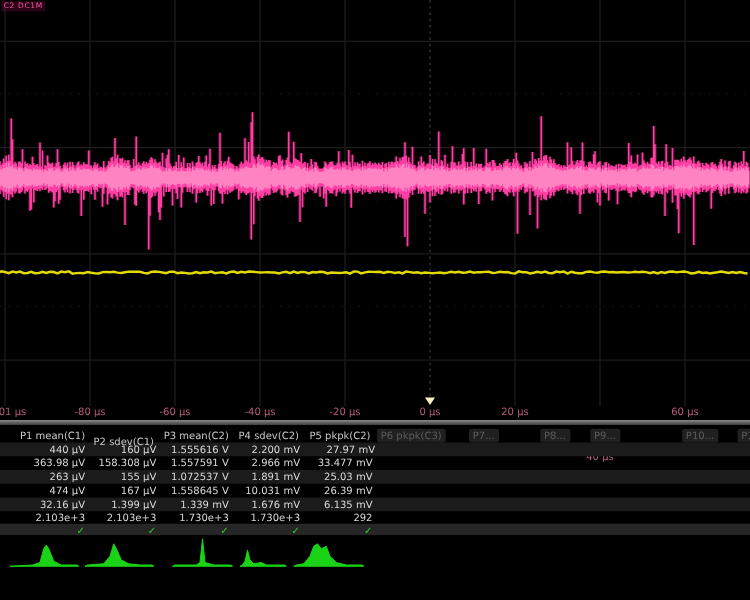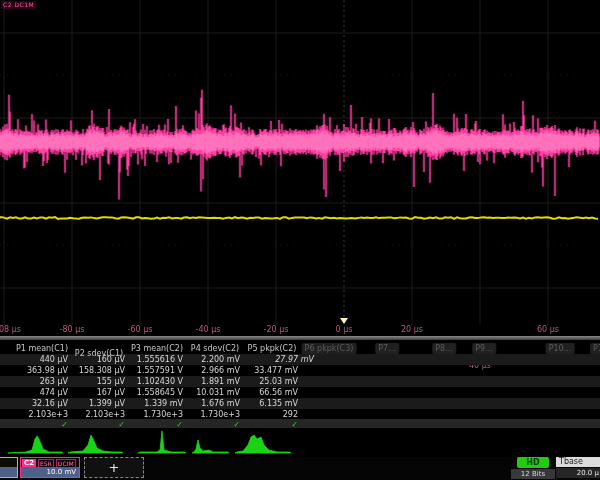--- a/index.html
+++ b/index.html
@@ -85,45 +85,22 @@
   <div id="measure-table"></div>
 
   <svg id="hist-svg" class="abs" style="left:0;top:429px" width="600" height="28" viewBox="0 0 600 28">
       <path d="M8 24L26 23L32 21L35 10L37 7L39 10L43 20L49 23L62 23L63 24L63 24L8 24Z" fill="#1bd316" stroke="#1bd316" stroke-width="0.8"></path>
       <path d="M68 24L70 23L83 22L88 16L91 6L94 12L97 19L103 22L112 23L122 23L123 24L123 24L68 24Z" fill="#1bd316" stroke="#1bd316" stroke-width="0.8"></path>
       <path d="M138 24L140 23L157 23L160 21L162 2L164 21L171 23L185 23L186 24L186 24L138 24Z" fill="#1bd316" stroke="#1bd316" stroke-width="0.8"></path>
       <path d="M192 24L194 23L196 20L198 11L200 19L203 22L209 21L213 23L228 23L229 24L229 24L192 24Z" fill="#1bd316" stroke="#1bd316" stroke-width="0.8"></path>
       <path d="M235 24L237 23L243 22L248 16L251 8L254 6L257 10L261 8L264 16L269 21L277 23L290 23L291 24L291 24L235 24Z" fill="#1bd316" stroke="#1bd316" stroke-width="0.8"></path>
     </svg>
 
-  <div id="bottom-bar" class="abs">
-    <div id="c1-box" class="descbox">
-      <div class="desc-top">
-        
-      </div>
-      <div class="desc-val" style="text-align:left;padding-left:2px;">0 mV</div>
-    </div>
-    <div id="c2-box" class="descbox">
-      <div class="desc-top">
-        <span class="chanbadge">C2</span>
-        <span class="flagbadge">ESR</span>
-        <span class="flagbadge">DCIM</span>
-      </div>
-      <div class="desc-val">10.0 mV</div>
-    </div>
-    <div id="add-box" class="descbox">+</div>
-    <div id="hd-badge" class="abs">HD</div>
-    <div id="hd-sub" class="abs">12 Bits</div>
-    <div id="tbase-box" class="abs descbox">
-      <div id="tbase-head">Tbase</div>
-      <div id="tbase-val">20.0 µ</div>
-    </div>
-  </div>
 
-<div class="abs axis-label" style="left: 10px; color: rgb(184, 92, 124);">08 µs</div>
+<div class="abs axis-label" style="left: 10px; color: rgb(184, 92, 124);">01 µs</div>
     <div class="abs axis-label" style="left: 72px; color: rgb(184, 92, 124);">-80 µs</div>
     <div class="abs axis-label" style="left: 140px; color: rgb(184, 92, 124); text-align: center;">-60 µs</div>
     <div class="abs axis-label" style="left: 208px; color: rgb(184, 92, 124);">-40 µs</div>
     <div class="abs axis-label" style="left: 276px; color: rgb(184, 92, 124);">-20 µs</div>
     <div class="abs axis-label" style="left: 344px; color: rgb(184, 92, 124);">0 µs</div>
     <div class="abs axis-label" style="left: 412px; color: rgb(184, 92, 124);">20 µs</div>
     <div class="abs axis-label" style="left: 480px; color: rgb(184, 92, 124); margin-top: 36px;">40 µs</div>
     <div class="abs axis-label" style="left: 548px; color: rgb(184, 92, 124); text-align: right;">60 µs</div>
     <div class="abs mrow stripe" style="top: 354px;"></div>
     <div class="abs mrow stripe" style="top: 376px;"></div>
@@ -137,36 +114,36 @@
     <div class="abs mheader dim" style="left: 329px; top: 343px;">P6 pkpk(C3)</div>
     <div class="abs mheader dim" style="left: 387px; top: 343px;">P7...</div>
     <div class="abs mheader dim" style="left: 444px; top: 343px;">P8...</div>
     <div class="abs mheader dim" style="left: 484px; top: 343px;">P9...</div>
     <div class="abs mheader dim" style="left: 560px; top: 343px;">P10...</div>
     <div class="abs mheader dim" style="left: 598px; top: 343px;">P1</div>
     <div class="abs mcell" style="left: 68px; top: 354px;">440 µV</div>
     <div class="abs mcell" style="left: 125px; top: 354px;">160 µV</div>
     <div class="abs mcell" style="left: 183px; top: 354px;">1.555616 V</div>
     <div class="abs mcell" style="left: 240px; top: 354px;">2.200 mV</div>
-    <div class="abs mcell" style="left: 314px; top: 354px; font-style: italic;">27.97 mV</div>
+    <div class="abs mcell" style="left: 300px; top: 354px;">27.97 mV</div>
     <div class="abs mcell" style="left: 68px; top: 365px;">363.98 µV</div>
     <div class="abs mcell" style="left: 125px; top: 365px;">158.308 µV</div>
     <div class="abs mcell" style="left: 183px; top: 365px;">1.557591 V</div>
     <div class="abs mcell" style="left: 240px; top: 365px;">2.966 mV</div>
     <div class="abs mcell" style="left: 298px; top: 365px;">33.477 mV</div>
     <div class="abs mcell" style="left: 68px; top: 376px;">263 µV</div>
     <div class="abs mcell" style="left: 125px; top: 376px;">155 µV</div>
-    <div class="abs mcell" style="left: 183px; top: 376px;">1.102430 V</div>
+    <div class="abs mcell" style="left: 183px; top: 376px;">1.072537 V</div>
     <div class="abs mcell" style="left: 240px; top: 376px;">1.891 mV</div>
     <div class="abs mcell" style="left: 298px; top: 376px;">25.03 mV</div>
     <div class="abs mcell" style="left: 68px; top: 387px;">474 µV</div>
     <div class="abs mcell" style="left: 125px; top: 387px;">167 µV</div>
     <div class="abs mcell" style="left: 183px; top: 387px;">1.558645 V</div>
     <div class="abs mcell" style="left: 240px; top: 387px;">10.031 mV</div>
-    <div class="abs mcell" style="left: 298px; top: 387px;">66.56 mV</div>
+    <div class="abs mcell" style="left: 298px; top: 387px;">26.39 mV</div>
     <div class="abs mcell" style="left: 68px; top: 398px;">32.16 µV</div>
     <div class="abs mcell" style="left: 125px; top: 398px;">1.399 µV</div>
     <div class="abs mcell" style="left: 183px; top: 398px;">1.339 mV</div>
     <div class="abs mcell" style="left: 240px; top: 398px;">1.676 mV</div>
     <div class="abs mcell" style="left: 298px; top: 398px;">6.135 mV</div>
     <div class="abs mcell" style="left: 68px; top: 409px;">2.103e+3</div>
     <div class="abs mcell" style="left: 125px; top: 409px;">2.103e+3</div>
     <div class="abs mcell" style="left: 183px; top: 409px;">1.730e+3</div>
     <div class="abs mcell" style="left: 240px; top: 409px;">1.730e+3</div>
     <div class="abs mcell" style="left: 298px; top: 409px;">292</div>

